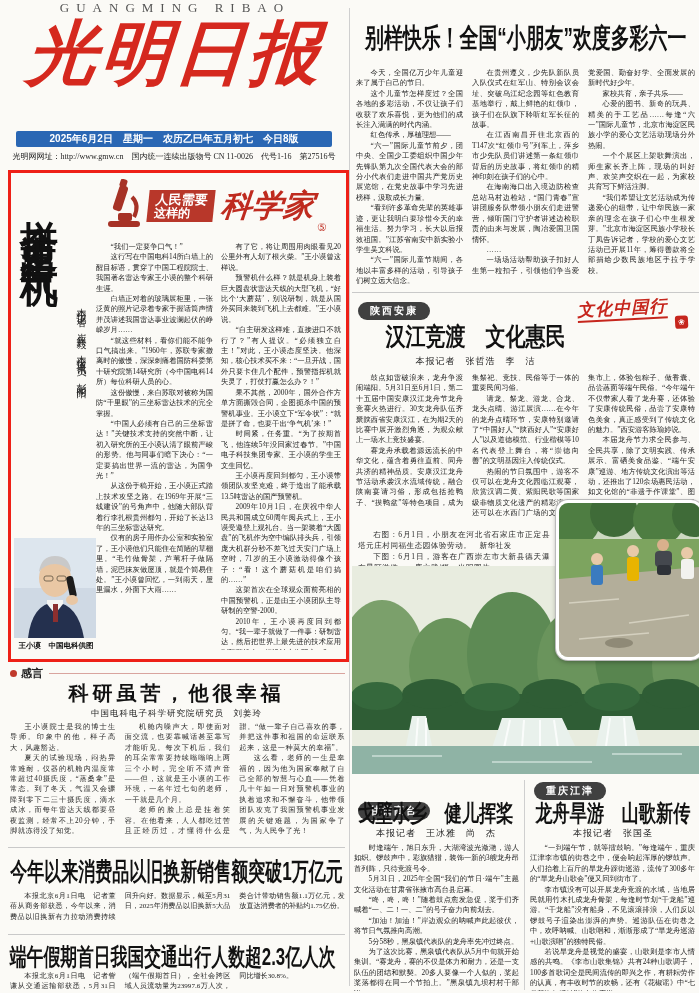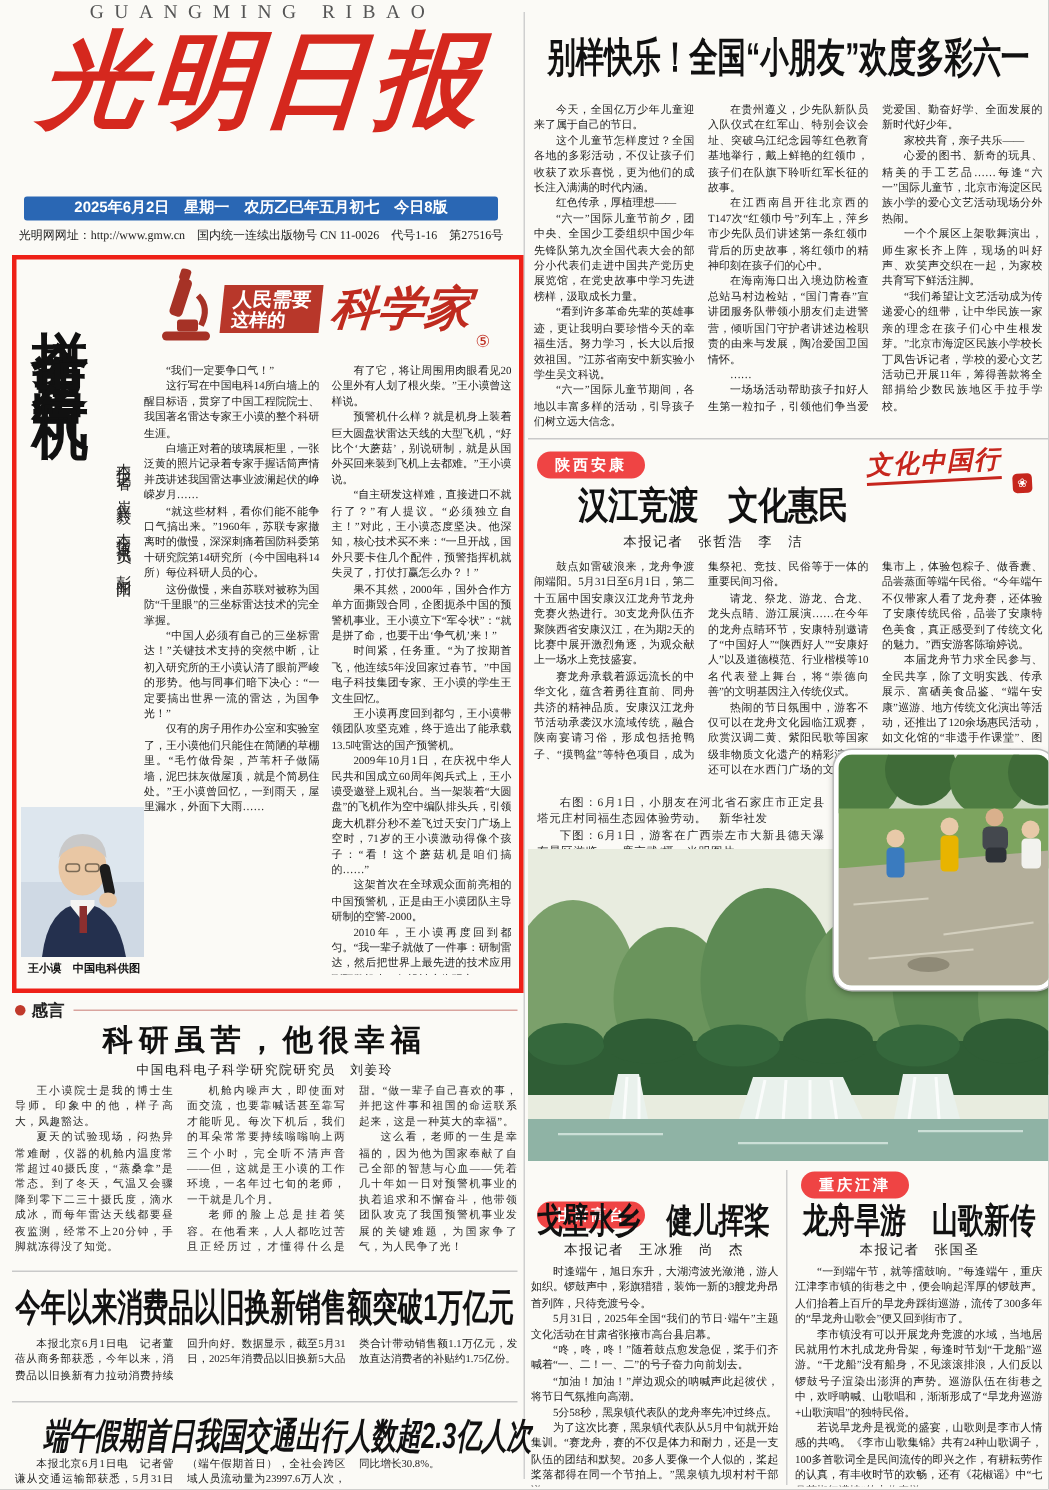--- a/index.html
+++ b/index.html
@@ -8,21 +8,21 @@
         font-family:"Liberation Serif","DejaVu Serif",serif;color:#1c1c1c;}
   .abs{position:absolute;}
   .sans{font-family:"Liberation Sans","DejaVu Sans",sans-serif;}
   .center{text-align:center;}
   .cols p,.tcol p{margin:0;text-indent:2em;}
   .body-text{font-size:7.3px;line-height:10.4px;text-align:justify;overflow:hidden;color:#222;}
   .cols3{column-count:3;column-gap:9px;}
   .kai{font-family:"Liberation Serif","DejaVu Serif",serif;color:#2a2a2a;letter-spacing:.5px;}
   .condensed{display:block;transform-origin:0 50%;font-weight:900;white-space:nowrap;
              font-family:"Liberation Sans","DejaVu Sans",sans-serif;color:#111;}
-  .pill{display:inline-block;background:#ef4444;color:#fff;font-size:10px;font-weight:bold;
+  .pill{display:inline-block;background:#404040;color:#fff;font-size:10px;font-weight:bold;
         padding:2px 12px;border-radius:9px;letter-spacing:2px;
         font-family:"Liberation Sans","DejaVu Sans",sans-serif;}
   .byline{font-size:9px;color:#222;letter-spacing:1px;text-align:center;}
   .vtext{writing-mode:vertical-rl;}
   .hr{background:#c9c9c9;height:1px;}
   .vr{background:#cfcfcf;width:1px;}
   p{margin:0;}
 </style>
 </head>
 <body>
@@ -88,20 +88,21 @@
 
   <div class="abs vtext kai" style="left:68px;top:300px;width:20px;height:340px;font-size:10px;letter-spacing:3px;color:#222;">本报记者　崔兴毅　本报通讯员　彭闻阳</div>
 
   <div class="abs body-text tcol" style="left:96px;top:242px;width:117px;height:408px;">
       <p>“我们一定要争口气！”</p>
       <p>这行写在中国电科14所白墙上的醒目标语，贯穿了中国工程院院士、我国著名雷达专家王小谟的整个科研生涯。</p>
       <p>白墙正对着的玻璃展柜里，一张泛黄的照片记录着专家手握话筒声情并茂讲述我国雷达事业波澜起伏的峥嵘岁月……</p>
       <p>“就这些材料，看你们能不能争口气搞出来。”1960年，苏联专家撤离时的傲慢，深深刺痛着国防科委第十研究院第14研究所（今中国电科14所）每位科研人员的心。</p>
       <p>这份傲慢，来自苏联对被称为国防“千里眼”的三坐标雷达技术的完全掌握。</p>
       <p>“中国人必须有自己的三坐标雷达！”关键技术支持的突然中断，让初入研究所的王小谟认清了眼前严峻的形势。他与同事们暗下决心：“一定要搞出世界一流的雷达，为国争光！”</p>
+      <p>从这份手稿开始，王小谟正式踏上技术攻坚之路。在1969年开展“三线建设”的号角声中，他随大部队背着行李扎根贵州都匀，开始了长达13年的三坐标雷达研究。</p>
       <p>仅有的房子用作办公室和实验室了，王小谟他们只能住在简陋的草棚里。“毛竹做骨架，芦苇杆子做隔墙，泥巴抹灰做屋顶，就是个简易住处。”王小谟曾回忆，一到雨天，屋里漏水，外面下大雨……</p>
     </div>
   <div class="abs body-text tcol" style="left:221px;top:242px;width:120px;height:408px;">
       <p>有了它，将让周围用肉眼看见20公里外有人划了根火柴。”王小谟曾这样说。</p>
       <p>预警机什么样？就是机身上装着巨大圆盘状雷达天线的大型飞机，“好比个‘大蘑菇’，别说研制，就是从国外买回来装到飞机上去都难。”王小谟说。</p>
       <p>“自主研发这样难，直接进口不就行了？”有人提议。“必须独立自主！”对此，王小谟态度坚决。他深知，核心技术买不来：“一旦开战，国外只要卡住几个配件，预警指挥机就失灵了，打仗打赢怎么办？！”</p>
       <p>果不其然，2000年，国外合作方单方面撕毁合同，企图扼杀中国的预警机事业。王小谟立下“军令状”：“就是拼了命，也要干出‘争气机’来！”</p>
       <p>时间紧，任务重。“为了按期首飞，他连续5年没回家过春节。”中国电子科技集团专家、王小谟的学生王文生回忆。</p>
       <p>王小谟再度回到都匀，王小谟带领团队攻坚克难，终于造出了能承载13.5吨雷达的国产预警机。</p>
       <p>2009年10月1日，在庆祝中华人民共和国成立60周年阅兵式上，王小谟受邀登上观礼台。当一架装着“大圆盘”的飞机作为空中编队排头兵，引领庞大机群分秒不差飞过天安门广场上空时，71岁的王小谟激动得像个孩子：“看！这个蘑菇机是咱们搞的……”</p>
@@ -145,21 +146,21 @@
 
   <div class="abs" style="left:8px;top:855px;width:337px;height:32px;overflow:hidden;">
     <span class="condensed" style="width:147%;transform:scaleX(.68);font-size:25px;text-align:center;">今年以来消费品以旧换新销售额突破1万亿元</span>
   </div>
   <div class="abs body-text cols3 tcol" style="left:10px;top:891px;width:335px;height:40px;font-size:7.1px;">
       <p>本报北京6月1日电　记者董蓓从商务部获悉，今年以来，消费品以旧换新有力拉动消费持续回升向好。数据显示，截至5月31日，2025年消费品以旧换新5大品类合计带动销售额1.1万亿元，发放直达消费者的补贴约1.75亿份。</p>
     </div>
 
   <div class="abs hr" style="left:8px;top:934px;width:337px;"></div>
 
-  <div class="abs" style="left:23px;top:941px;width:337px;height:30px;overflow:hidden;font-style:italic;">
+  <div class="abs" style="left:4px;top:941px;width:337px;height:30px;overflow:hidden;">
     <span class="condensed" style="width:143%;transform:scaleX(.7);font-size:24px;text-align:center;">端午假期首日我国交通出行人数超2.3亿人次</span>
   </div>
   <div class="abs body-text cols3 tcol" style="left:10px;top:971px;width:335px;height:22px;font-size:7.1px;">
       <p>本报北京6月1日电　记者訾谦从交通运输部获悉，5月31日（端午假期首日），全社会跨区域人员流动量为23997.6万人次，同比增长30.8%。</p>
     </div>
 
   <div class="abs" style="left:358px;top:300px;">
     <span class="pill">陕西安康</span>
   </div>
   <div class="abs" style="left:578px;top:296px;width:116px;height:52px;transform:rotate(-3deg);">

